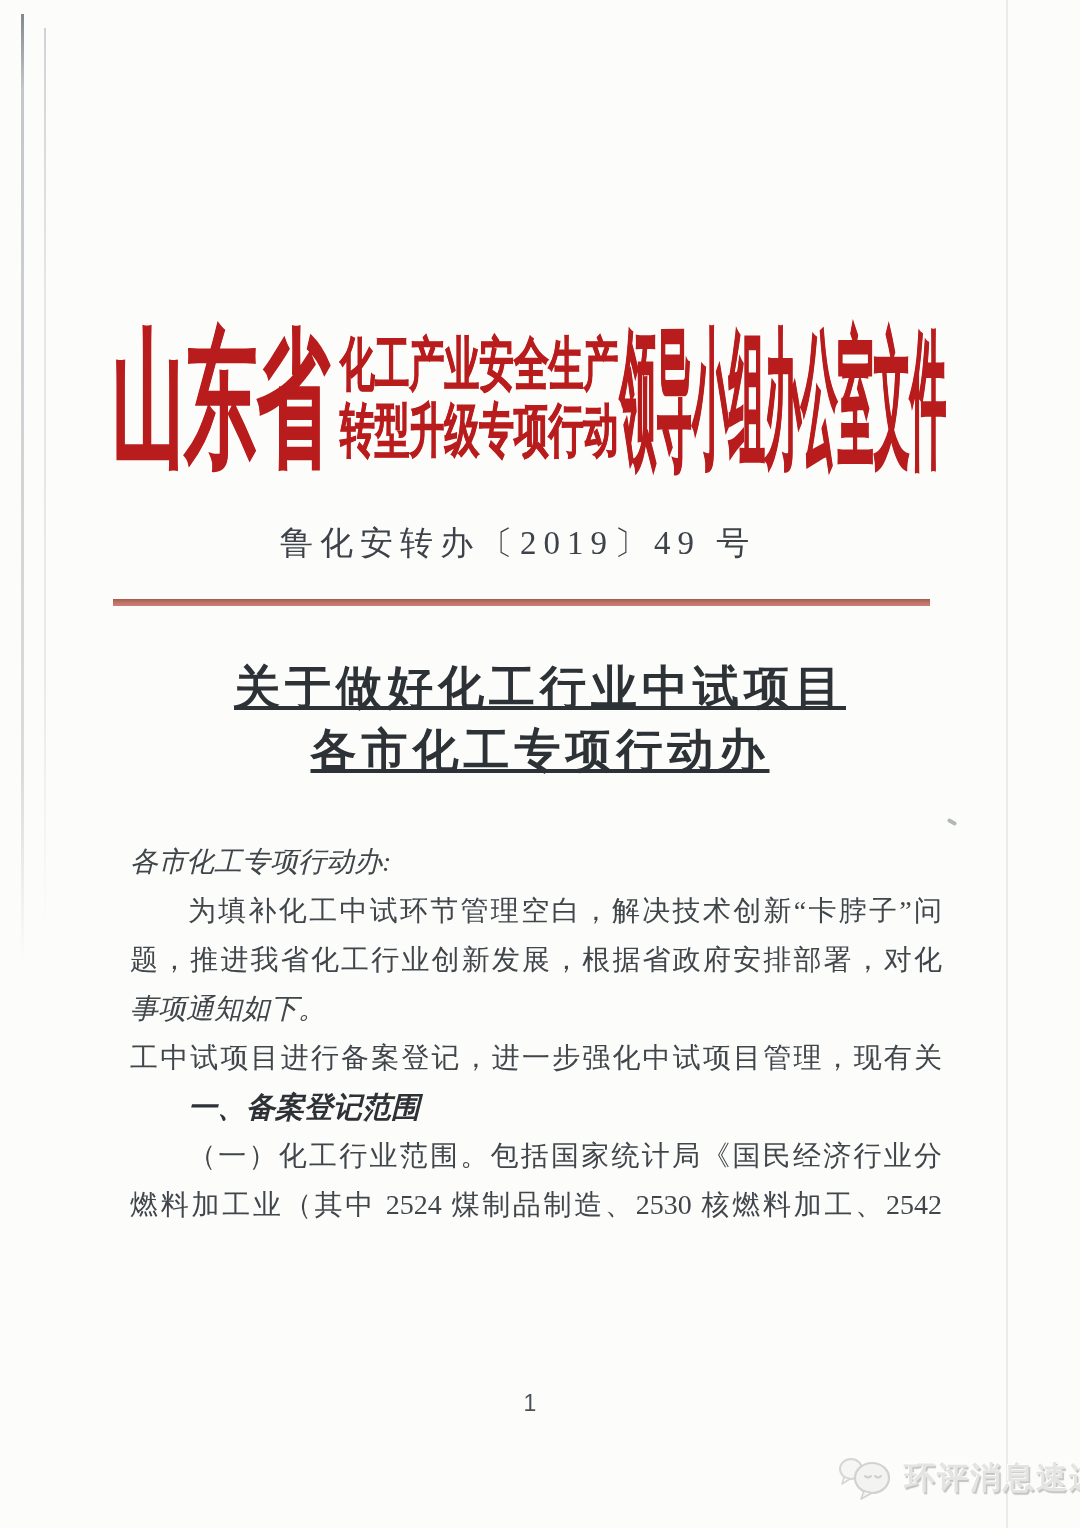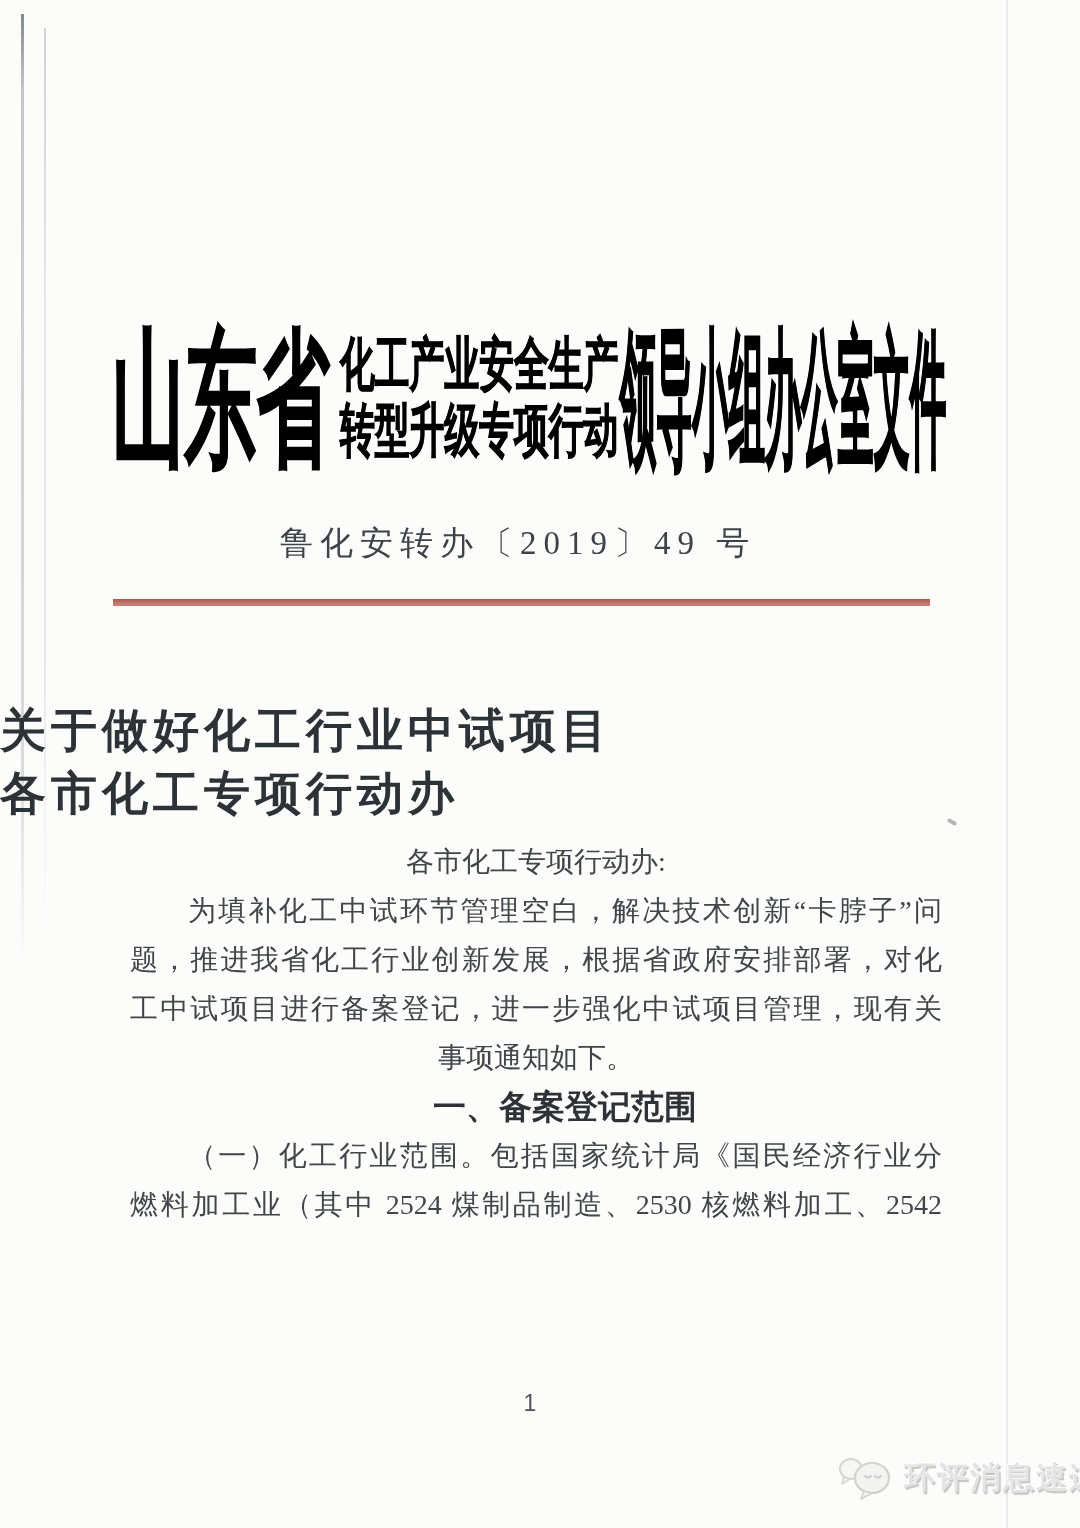--- a/index.html
+++ b/index.html
@@ -26,21 +26,21 @@
     position:absolute; left:1006px; top:0; width:2px; height:1528px;
     background:rgba(210,214,218,.45);
   }
   .scan-speck {
     position:absolute; left:947px; top:820px; width:10px; height:4px;
     background:#9aa0a6; border-radius:2px; transform:rotate(28deg); opacity:.75;
   }
 
   
   .banner { position:absolute; top:326px; left:112px; height:148px; width:860px;
-            color:#000000; font-weight:700; }
+            color:#b91c1c; font-weight:700; }
   .banner-big {
     position:absolute; top:0; font-size:148px; line-height:148px;
     white-space:nowrap; transform-origin:left top;
     -webkit-text-stroke:1.5px currentColor;
   }
   .banner-big-left  { left:0px;  transform:scaleX(0.49); }
   .banner-big-right { left:508px; transform:scaleX(0.245); -webkit-text-stroke:2.5px currentColor; }
   .banner-mid { position:absolute; left:228px; top:6px;text-align:center; }
   .banner-mid-row {
     font-size:58px; line-height:66px; white-space:nowrap;
@@ -56,37 +56,38 @@
   }
 
   
   .red-rule {
     position:absolute; top:599px; left:113px; width:817px; height:7px;
     background:linear-gradient(to bottom,#a55a50 0%, #c0746a 55%, #cb8177 100%);
   }
 
   
   .doc-title {
-    position:absolute; top:699px; left:0; width:1080px; 
+    position:absolute; top:656px; left:0; width:1080px; text-align:center;
     font-size:46px; line-height:63px; font-weight:700; letter-spacing:5px;
     color:#2d3236;
+    text-decoration:underline;
   }
 
   
   .body-block {
     position:absolute; left:130px; top:838px; width:812px;
     font-size:28px; color:#41464b;
   }
   .line { height:49px; line-height:48px; }
-  .l-left { text-align:center; }
+  .l-left { text-align:left;font-style:italic; }
   .l-just { text-align:justify; text-align-last:justify; }
   .ind-par { text-indent:58px; }
   .l-heading {
     font-family:"Liberation Sans","DejaVu Sans",sans-serif;
-    font-weight:700; color:#2e3236; text-indent:58px; font-size:33px;
+    font-weight:700; color:#2e3236; text-indent:58px; font-size:29px;
   }
 
   
   .page-number {
     position:absolute; top:1390px; left:0; width:1080px; text-align:center;
     transform:translateX(-10px);
     font-size:23px; color:#4c5257; font-family:"Liberation Sans",sans-serif;
   }
   .watermark {
     position:absolute; left:838px; top:1452px; height:52px;
@@ -125,22 +126,22 @@
 
   <div class="doc-title">
     <div>关于做好化工行业中试项目</div>
     <div>各市化工专项行动办</div>
   </div>
 
   <div class="body-block">
     <div class="line l-left">各市化工专项行动办:</div>
     <div class="line l-just ind-par">为填补化工中试环节管理空白，解决技术创新“卡脖子”问</div>
     <div class="line l-just">题，推进我省化工行业创新发展，根据省政府安排部署，对化</div>
+    <div class="line l-left">事项通知如下。</div>
     <div class="line l-just">工中试项目进行备案登记，进一步强化中试项目管理，现有关</div>
-    <div class="line l-left">事项通知如下。</div>
     <div class="line l-left l-heading">一、备案登记范围</div>
     <div class="line l-just ind-par">（一）化工行业范围。包括国家统计局《国民经济行业分</div>
     <div class="line l-just">燃料加工业（其中 2524 煤制品制造、2530 核燃料加工、2542</div>
   </div>
 
   <div class="page-number">1</div>
 
   <div class="watermark">
     <svg width="58" height="48" viewBox="0 0 58 48">
       <ellipse cx="13" cy="15" rx="11" ry="10" fill="#f6f6f5" stroke="#d6d6d4" stroke-width="2"></ellipse>

